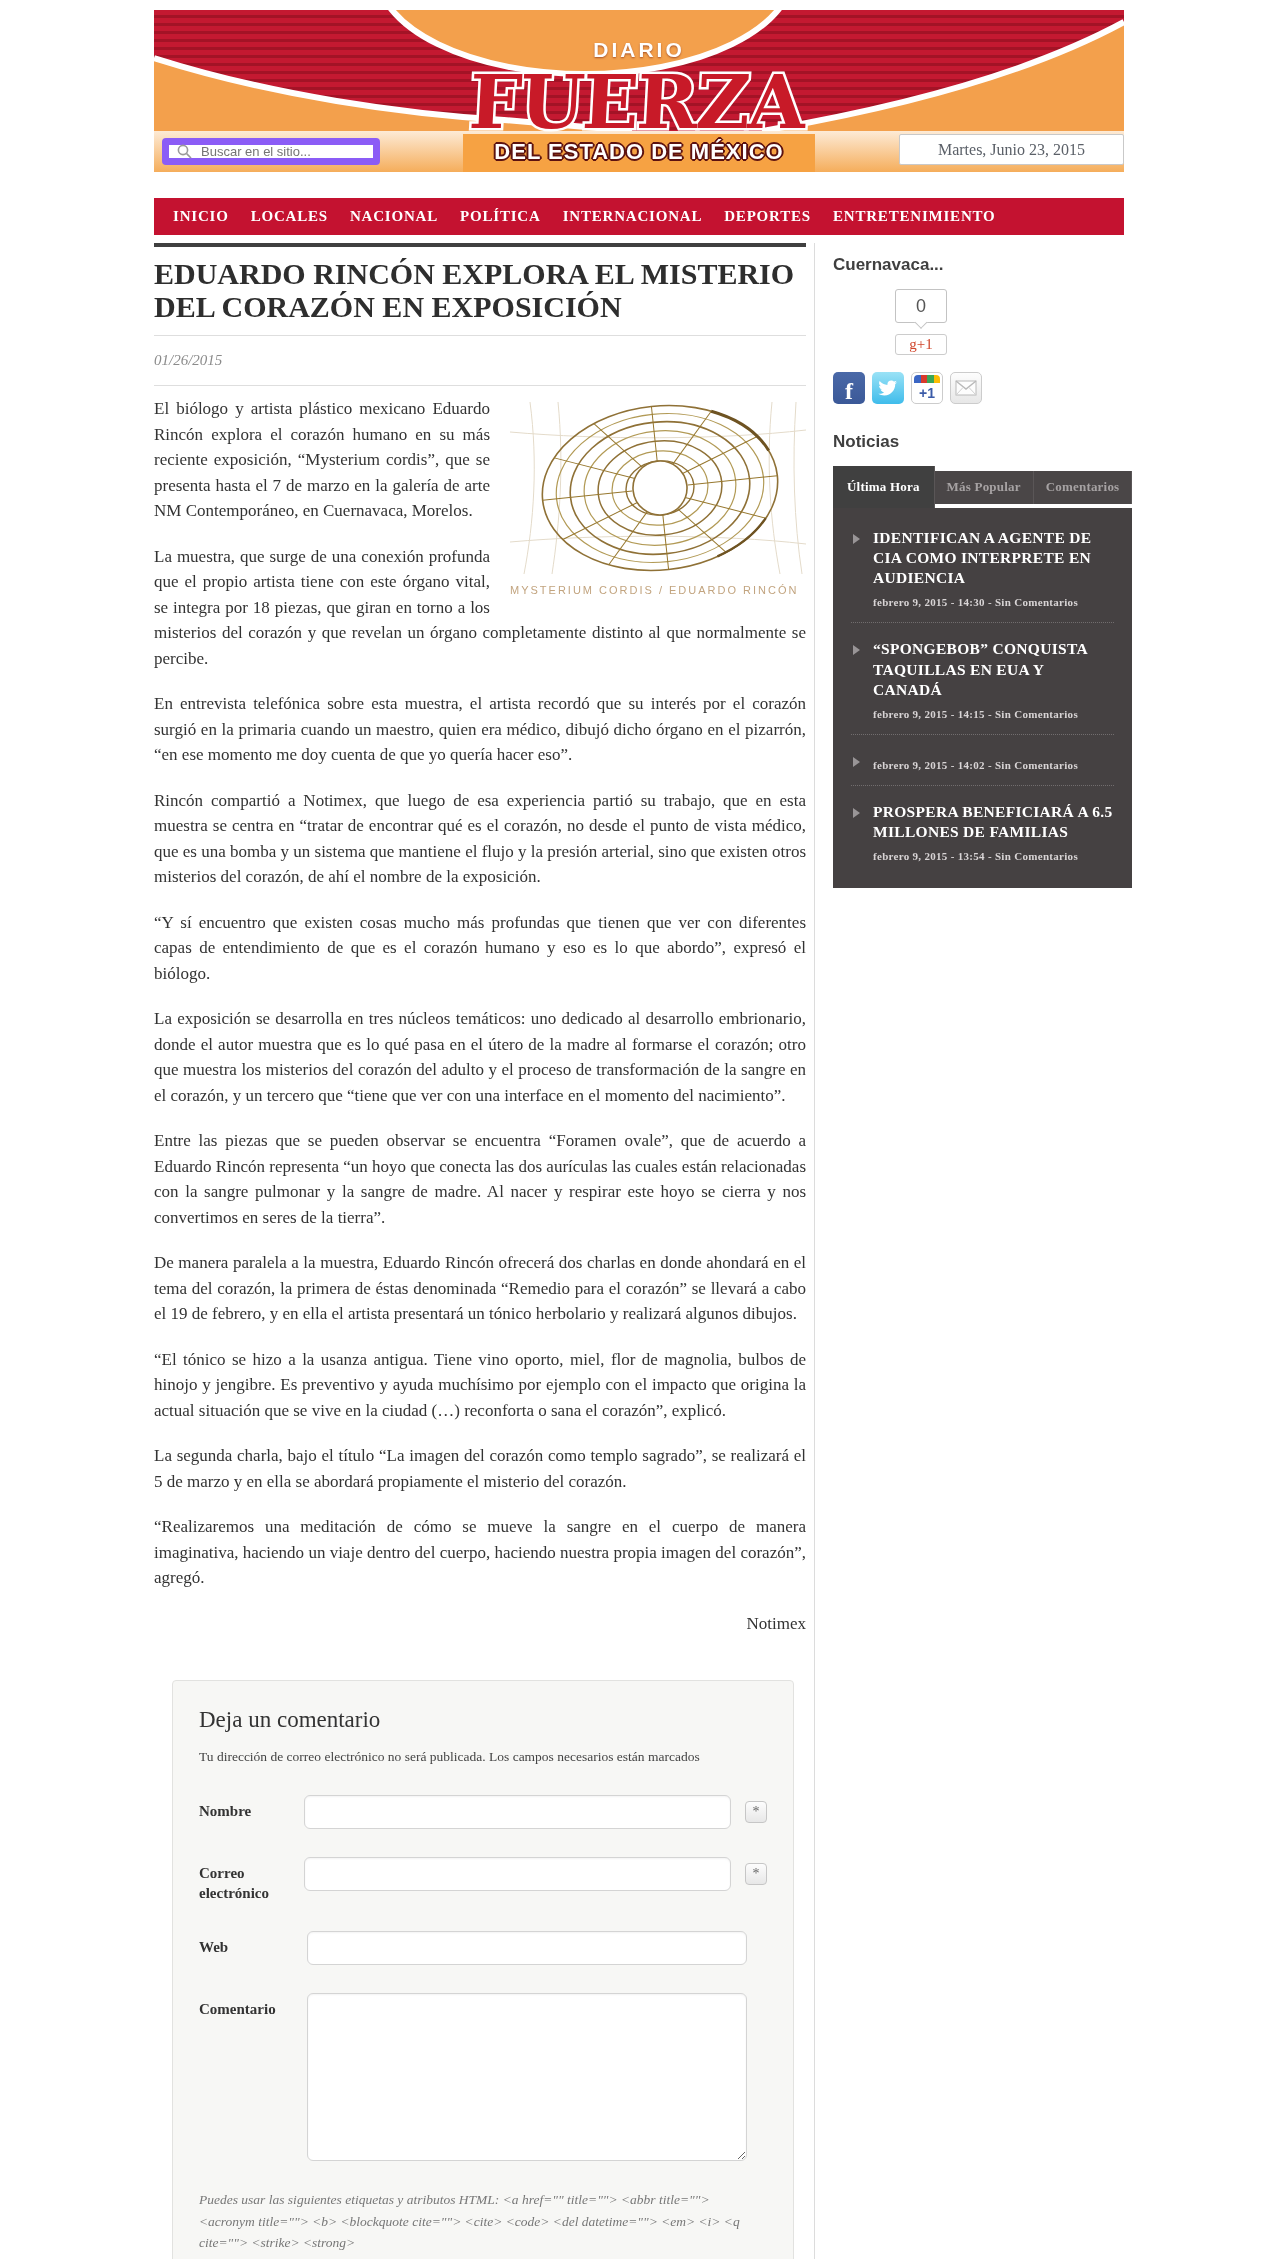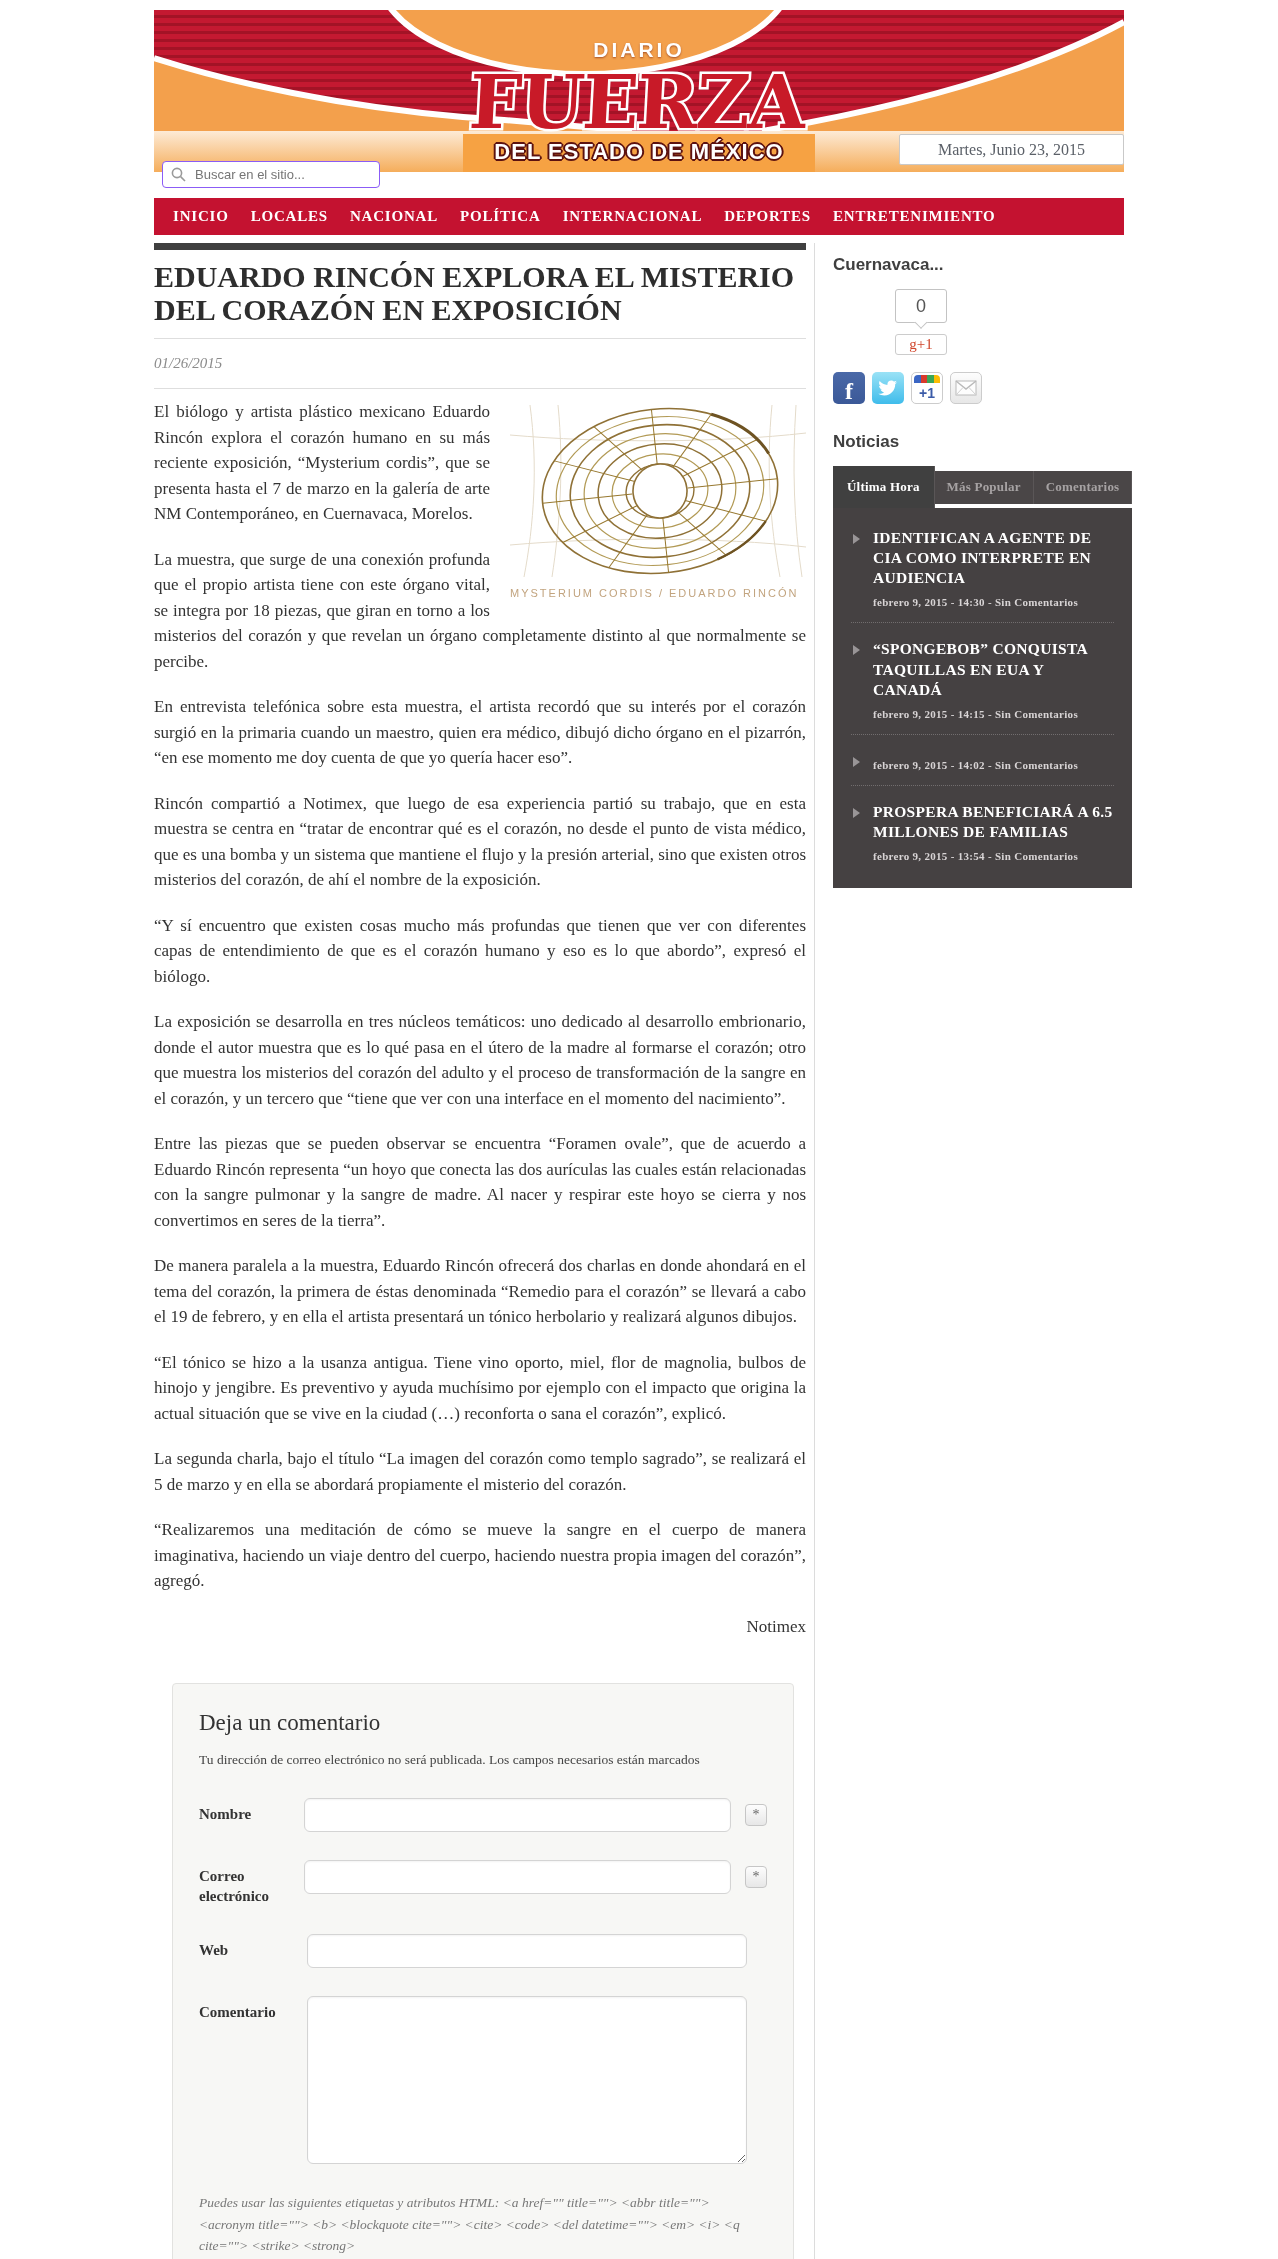--- a/index.html
+++ b/index.html
@@ -17,42 +17,42 @@
   .logo-top { color:#fff; font-family:"Liberation Sans",sans-serif; font-weight:bold;
               font-size:21px; letter-spacing:3px; text-shadow:0 1px 2px rgba(90,0,0,.5); }
   .logo-main-svg { display:block; margin:-4px auto 0; }
   .logo-band { margin:-8px auto 0; width:348px; background:#f6a243; padding:3px 0 5px;
                box-shadow:0 0 0 2px #f6a243; position:relative; z-index:4; }
   .logo-band span { color:#fff; font-family:"Liberation Sans",sans-serif; font-weight:bold;
                font-size:22px; letter-spacing:1px;
                text-shadow:-2px 0 #5c1210,2px 0 #5c1210,0 -2px #5c1210,0 2px #5c1210,
                            -1px -1px #5c1210,1px 1px #5c1210,1px -1px #5c1210,-1px 1px #5c1210; }
   .searchbox { position:absolute; left:8px; top:128px; width:218px; height:27px;
-               background:#fff; border:1px solid #8b5cf6; border-radius:4px; z-index:5;
-               display:flex; align-items:center; padding:0 8px;margin-top:23px; }
+               background:#fff; border:7px solid #8b5cf6; border-radius:4px; z-index:5;
+               display:flex; align-items:center; padding:0 8px; }
   .searchbox svg { flex:none; margin-right:9px; }
   .searchbox input { border:none; outline:none; width:100%; font-family:"Liberation Sans",sans-serif;
                font-size:13px; color:#555; background:transparent; }
   .datebox { position:absolute; right:0; top:124px; width:225px; height:31px; z-index:5;
              background:#fff; border:1px solid #c9c9c9; border-radius:2px;
              text-align:center; line-height:29px; font-size:16px; color:#5b6068; }
 
   
   .nav { margin-top:12px; background:#c41230; height:37px; display:flex; align-items:center;
          padding-left:8px; }
   .nav a { color:#fff; font-weight:bold; font-size:15px; letter-spacing:.8px;
            padding:0 11px; text-decoration:none; }
 
   
   .content { display:flex; margin-top:8px; }
   .main { width:652px; }
   .aside { flex:1; border-left:1px solid #dcdcdc; margin-left:8px; padding-left:18px; }
 
   
-  .article { border-top:7px solid #404040; padding-top:10px; }
+  .article { border-top:4px solid #404040; padding-top:10px; }
   .article h1 { font-size:30px; font-weight:bold; color:#2e2e2e; line-height:1.1; margin-bottom:12px; }
   .rule { border:none; border-top:1px solid #dedede; margin:10px 0; }
   .art-date { font-style:italic; color:#8b8b8b; font-size:15px; margin:16px 0; }
   .figure { float:right; width:296px; margin:6px 0 8px 20px; }
   .figure svg { display:block; }
   .figcaption { font-family:"Liberation Sans",sans-serif; font-size:11px; letter-spacing:2px;
                 color:#c2a47f; margin-top:10px; }
   .article p { font-size:17px; line-height:1.5; margin-bottom:20px; text-align:justify; }
   .article .byline { margin-bottom:44px; text-align:right; }
 

